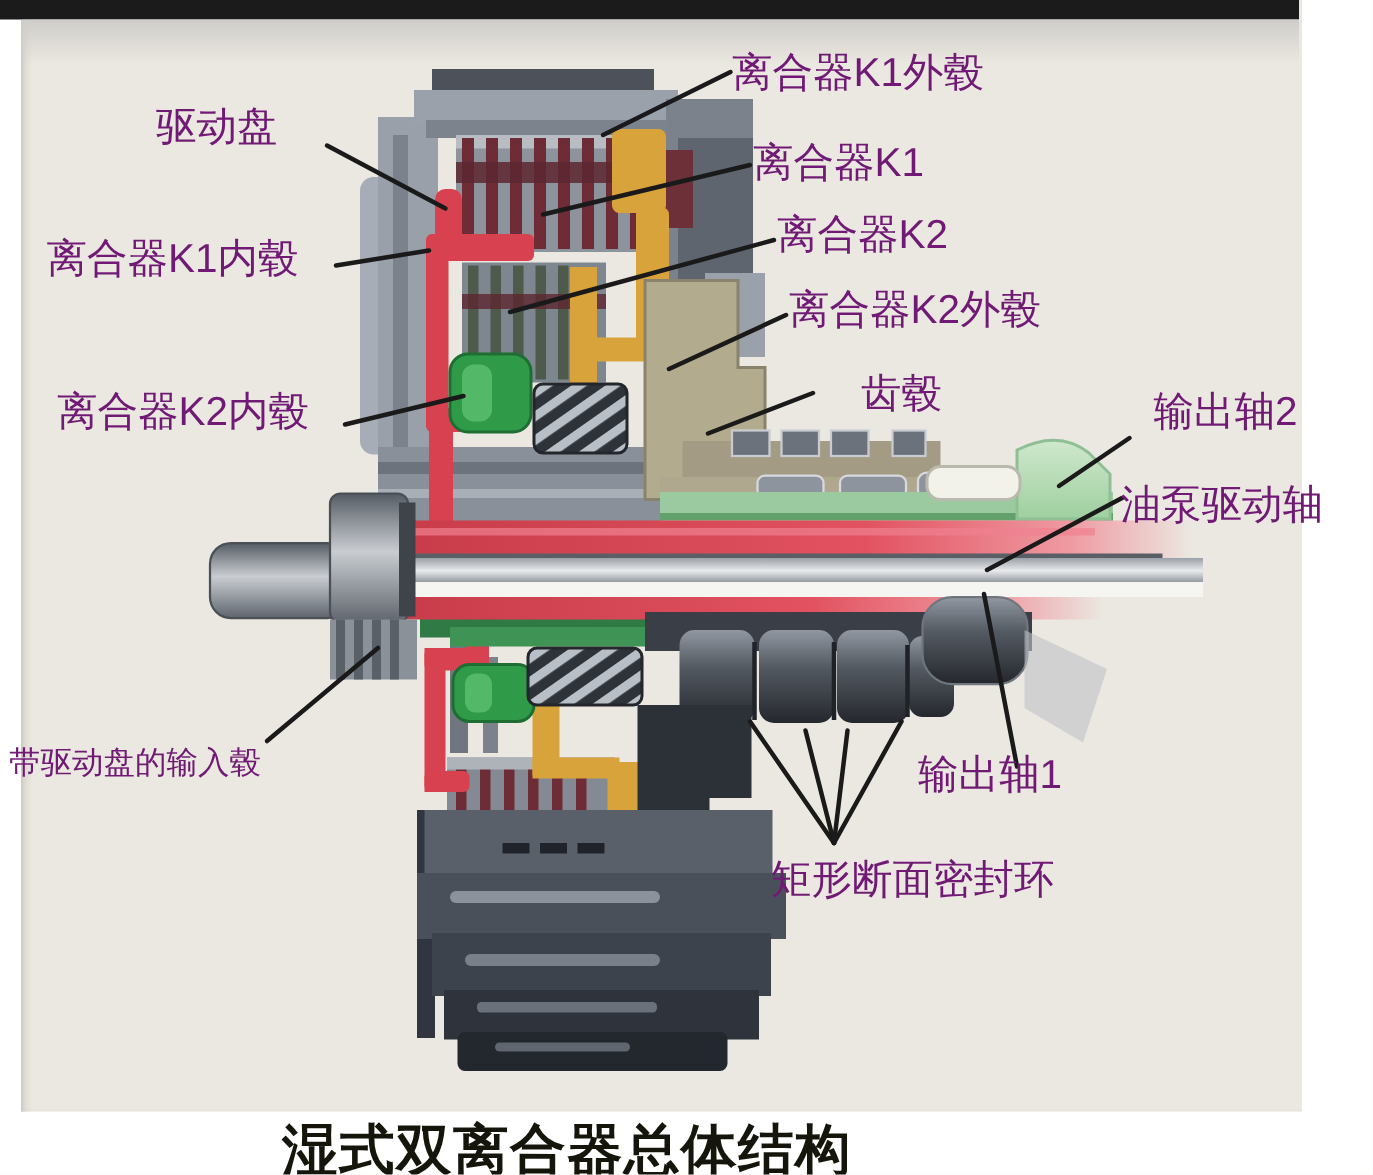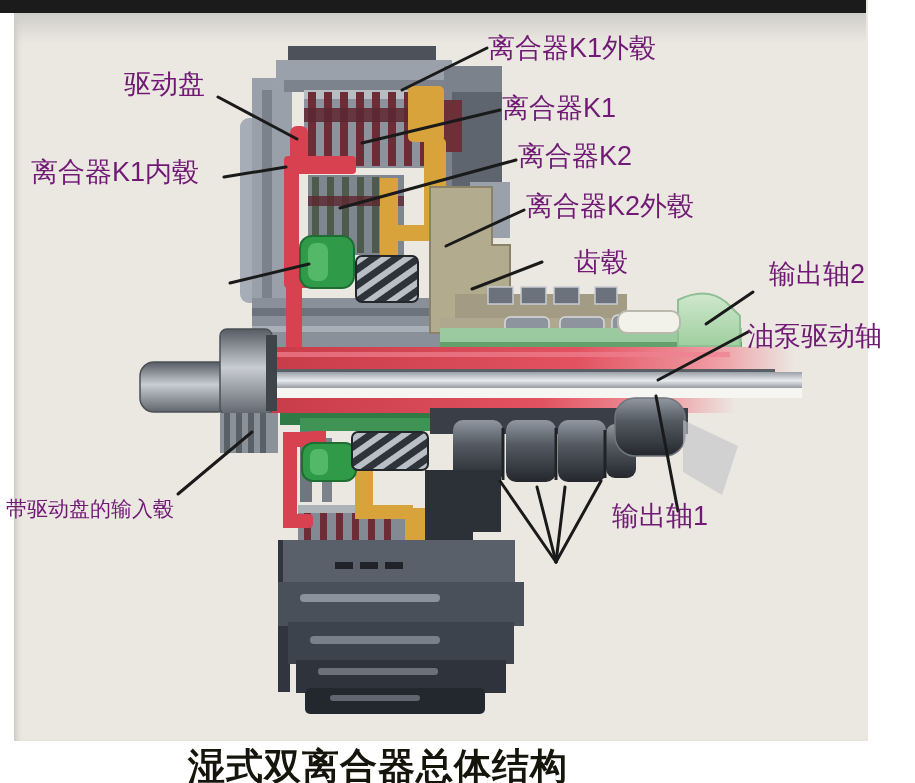--- a/index.html
+++ b/index.html
@@ -248,26 +248,28 @@
       <line x1="678" y1="511" x2="656" y2="396"></line>
       <g>
         <line x1="556" y1="562" x2="500" y2="481"></line>
         <line x1="556" y1="562" x2="537" y2="487"></line>
         <line x1="556" y1="562" x2="565" y2="487"></line>
         <line x1="556" y1="562" x2="601" y2="481"></line>
       </g>
     </g>
   </svg>
 
-  <div class="lbl" style="left:124px;top:70px;">驱动盘</div>
+  <div class="lbl" style="left:104px;top:70px;">驱动盘</div>
   <div class="lbl" style="left:488px;top:34px;">离合器K1外毂</div>
   <div class="lbl" style="left:502px;top:94px;">离合器K1</div>
   <div class="lbl" style="left:518px;top:142px;">离合器K2</div>
   <div class="lbl" style="left:526px;top:192px;">离合器K2外毂</div>
   <div class="lbl" style="left:546px;top:248px;margin-left:28px;">齿毂</div>
   <div class="lbl" style="left:31px;top:158px;">离合器K1内毂</div>
+  <div class="lbl" style="left:38px;top:260px;">离合器K2内毂</div>
   <div class="lbl" style="left:754px;top:260px;margin-left:15px;">输出轴2</div>
   <div class="lbl" style="left:730px;top:322px;margin-left:17px;">油泵驱动轴</div>
   <div class="lbl" style="left:6px;top:498px;font-size:21px;">带驱动盘的输入毂</div>
   <div class="lbl" style="left:612px;top:482px;margin-top:20px;">输出轴1</div>
+  <div class="lbl" style="left:514px;top:572px;">矩形断面密封环</div>
 
   <div class="caption">湿式双离合器总体结构</div>
 </div>
 
 </body></html>

